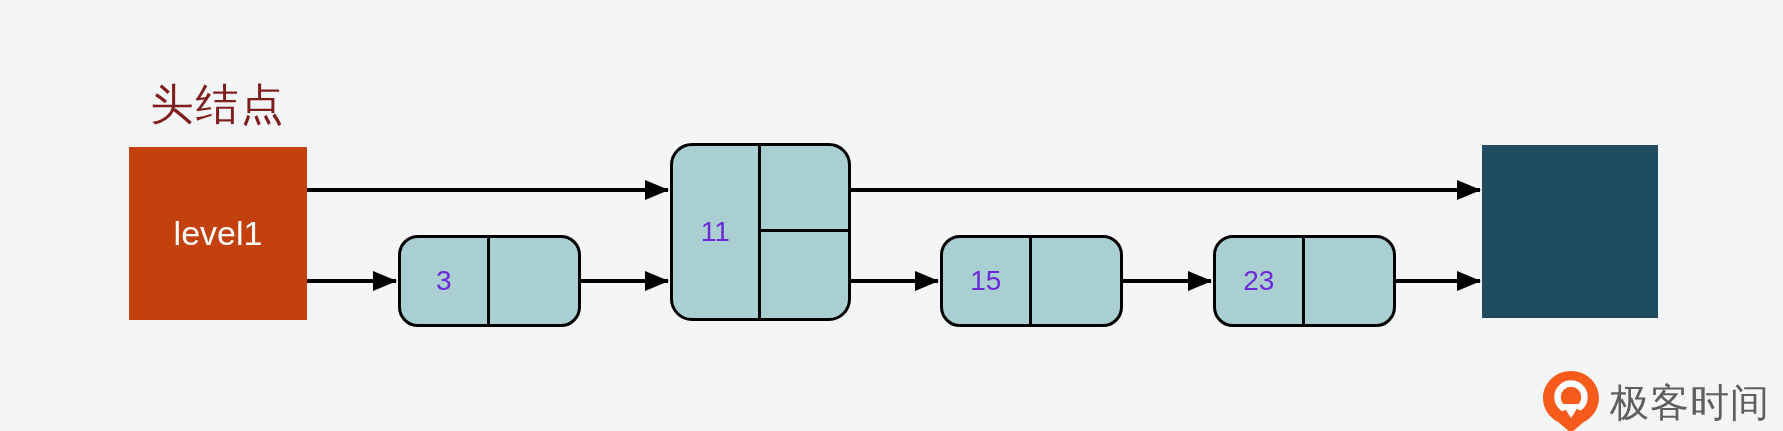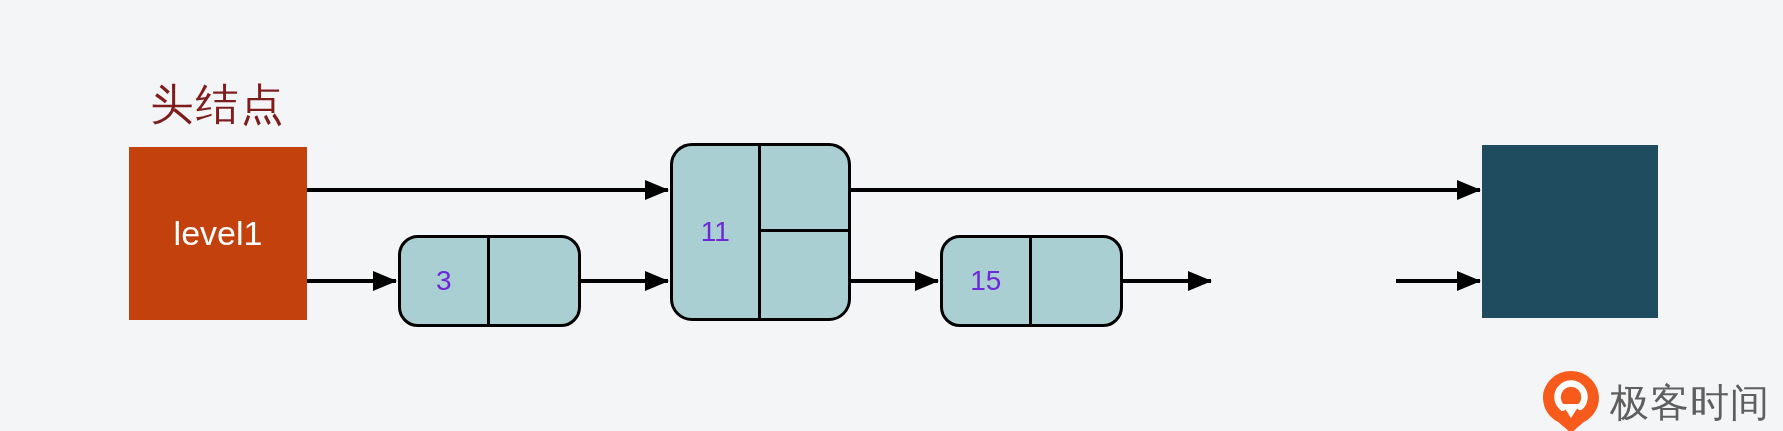--- a/index.html
+++ b/index.html
@@ -139,20 +139,24 @@
       <div class="ptr-top"></div>
       <div class="ptr-bottom"></div>
     </div>
   </div>
 
   <div class="node node-15">
     <div class="value-cell">15</div>
     <div class="ptr-cell"></div>
   </div>
 
+  <div class="node node-23">
+    <div class="value-cell">23</div>
+    <div class="ptr-cell"></div>
+  </div>
 
   <div class="tail-box"></div>
 
   <div class="watermark">
     <svg width="58" height="64" viewBox="0 0 58 64" xmlns="http://www.w3.org/2000/svg">
       <path d="M29 1 C13.5 1 1 13.1 1 28 C1 38.5 7.2 47.5 16.2 52.1 L29 63 L41.8 52.1 C50.8 47.5 57 38.5 57 28 C57 13.1 44.5 1 29 1 Z" fill="#f65b1c"></path>
       <circle cx="29" cy="27" r="13.5" fill="none" stroke="#ffffff" stroke-width="6.5" stroke-dasharray="66 19" stroke-dashoffset="-30" stroke-linecap="round"></circle>
       <polygon points="29,48 20,34 38,34" fill="#ffffff"></polygon>
     </svg>
     <span class="brand-name">极客时间</span>

